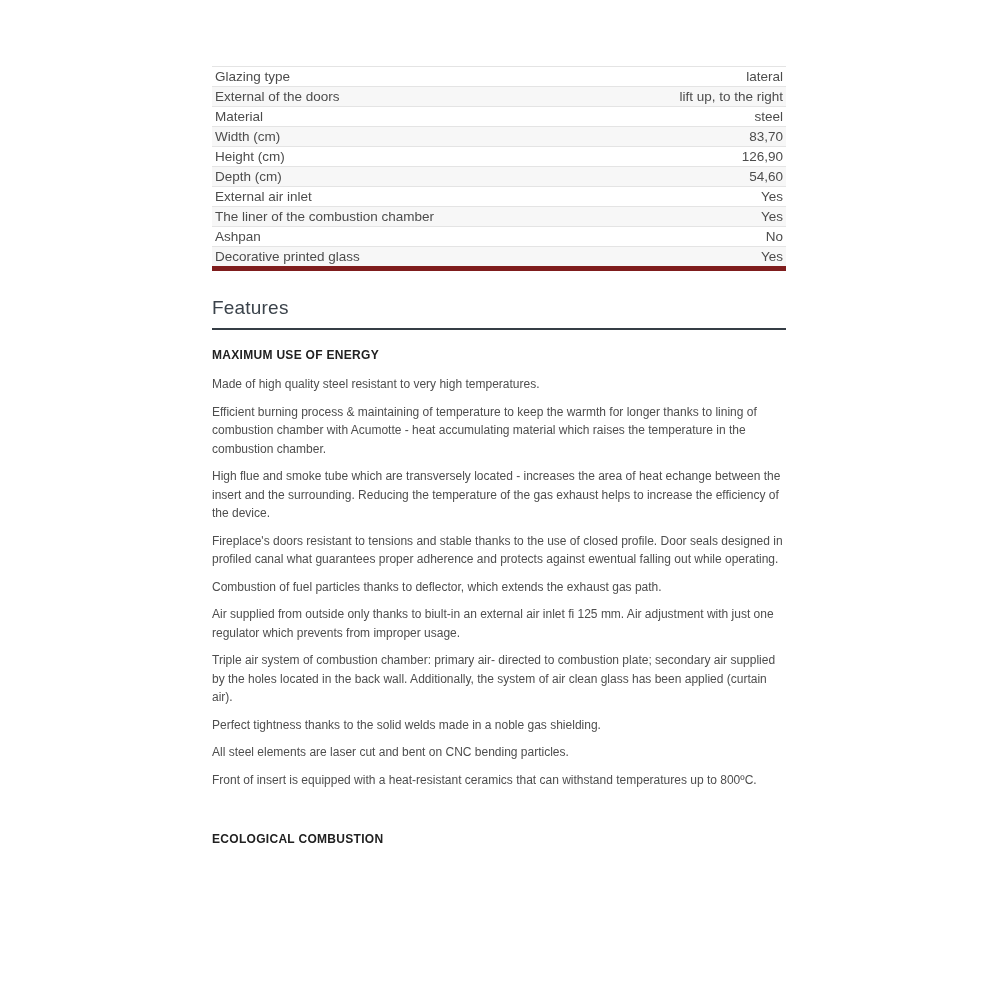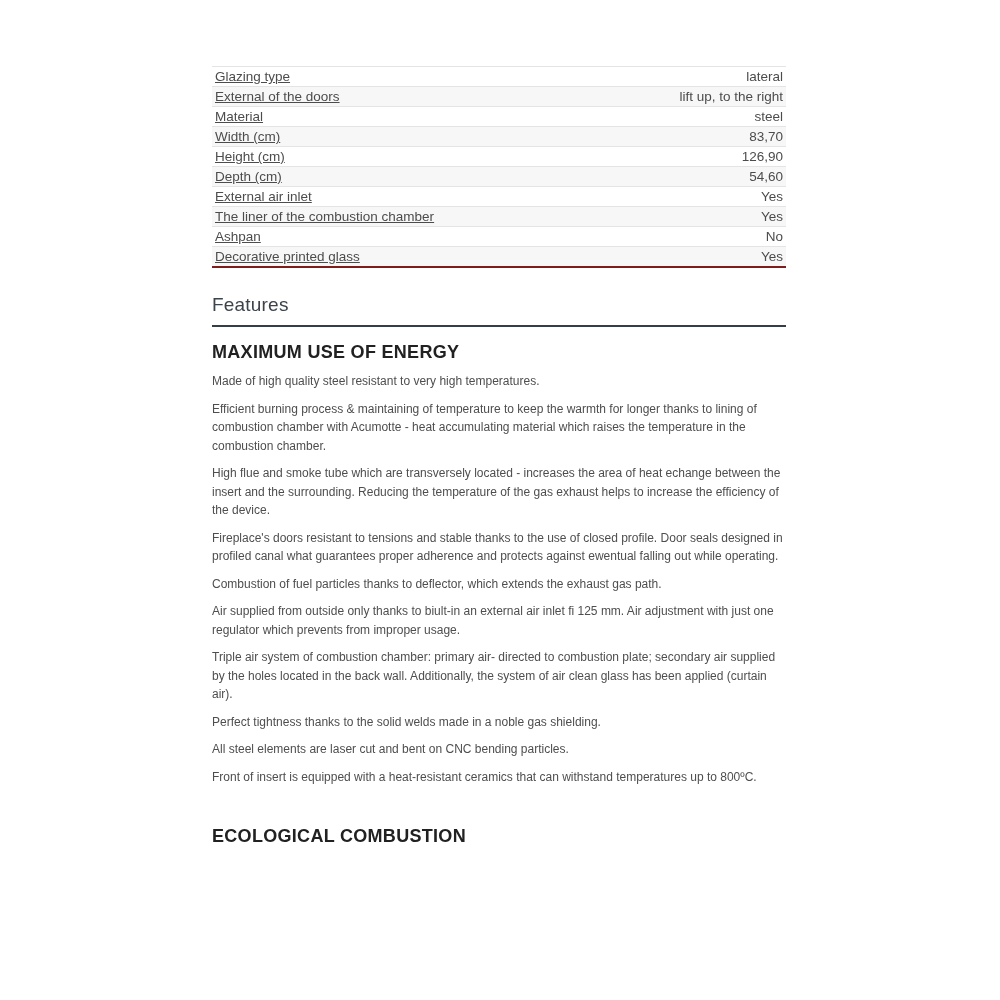--- a/index.html
+++ b/index.html
@@ -22,49 +22,49 @@
   }
 
   
   table.spec-table {
     width: 100%;
     border-collapse: collapse;
     font-size: 13.5px;
     color: #4c4c4c;
   }
   table.spec-table tr { border-top: 1px solid #e4e4e4; }
-  table.spec-table tr:last-child { border-bottom: 2px solid #7f1d1d; }
+  table.spec-table tr:last-child { border-bottom: 5px solid #7f1d1d; }
   table.spec-table tr:nth-child(even) { background: #f7f7f7; }
   table.spec-table td {
     padding: 2px 3px;
     height: 19px;
     line-height: 15px;
     vertical-align: middle;
   }
-  td.spec-label { text-align: left;  width: 50%; text-decoration: underline; }
+  td.spec-label { text-align: left;  width: 50%; }
   td.spec-value { text-align: right; width: 50%; }
 
   
   h1.features-heading {
     font-size: 19px;
     font-weight: 400;
     color: #3b434b;
     margin: 21px 0 4px 0;
     line-height: 32px;
     letter-spacing: 0.2px;
   }
   .heading-rule {
     height: 2px;
     background: #353d45;
     margin: 0;
   }
 
   
   .feature-section h3 {
-    font-size: 18px;
+    font-size: 12px;
     font-weight: 700;
     color: #212121;
     letter-spacing: 0.3px;
     margin: 42px 0 11px 0;
     line-height: 17px;
   }
   .feature-section:first-child h3 { margin-top: 17px; }
   .feature-section p {
     font-size: 12px;
     line-height: 18.5px;

